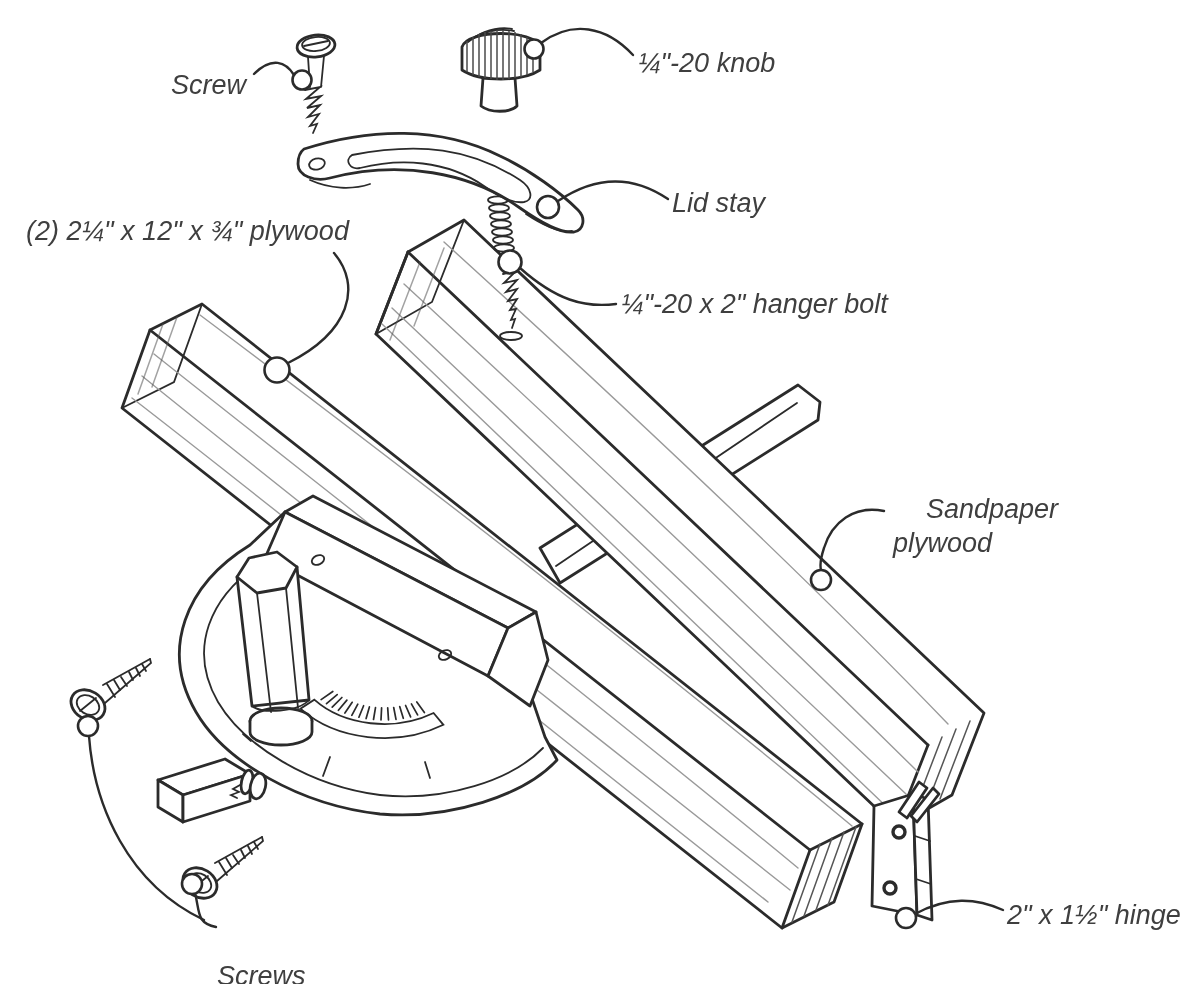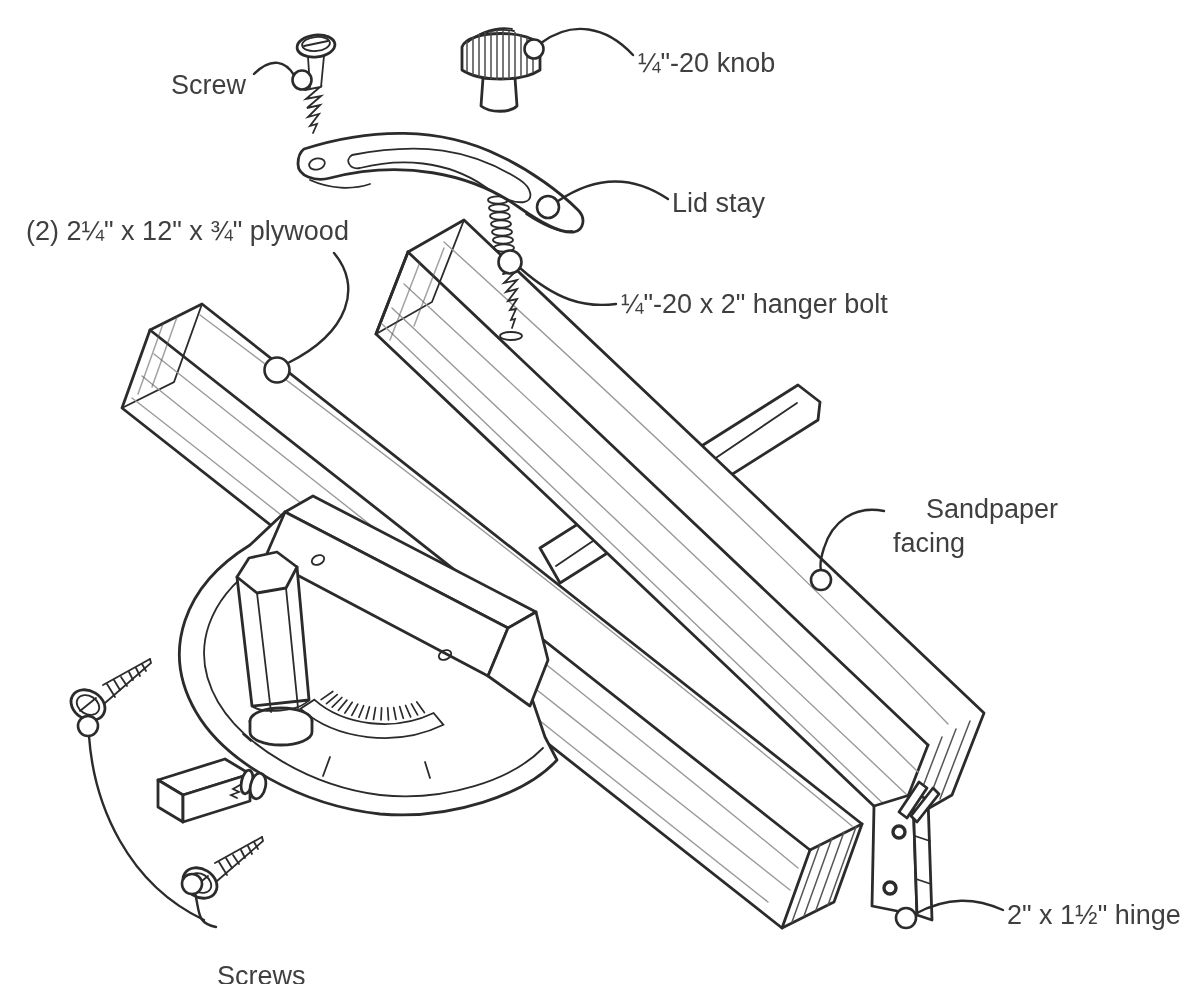--- a/index.html
+++ b/index.html
@@ -1,17 +1,17 @@
 <!DOCTYPE html>
 <html><head>
 <meta charset="utf-8">
 <style>
   html,body{margin:0;padding:0;background:#ffffff;}
   #stage{position:relative;width:1200px;height:984px;background:#ffffff;overflow:hidden;
-         font-family:"Liberation Sans","DejaVu Sans",sans-serif;}
+         font-family:"Liberation Sans","DejaVu Sans",sans-serif;font-style:italic;}
   #art{position:absolute;left:0;top:0;}
   .lbl{position:absolute;color:#3f3f3f;font-size:27px;line-height:32px;white-space:nowrap;
        font-family:"Liberation Sans","DejaVu Sans",sans-serif;}
   .outline{fill:#ffffff;stroke:#2b2b2b;stroke-width:2.8;stroke-linejoin:round;stroke-linecap:round;}
   .stroke{fill:none;stroke:#2b2b2b;stroke-width:2.8;stroke-linejoin:round;stroke-linecap:round;}
   .thin{fill:none;stroke:#2b2b2b;stroke-width:1.8;stroke-linecap:round;}
   .grain{fill:none;stroke:#9a9a9a;stroke-width:1.4;stroke-linecap:round;}
   .hatch{fill:none;stroke:#565656;stroke-width:1.5;stroke-linecap:round;}
   .leader{fill:none;stroke:#2b2b2b;stroke-width:2.4;stroke-linecap:round;}
   .callout{fill:#ffffff;stroke:#2b2b2b;stroke-width:2.6;}
@@ -228,16 +228,16 @@
     <circle class="callout" cx="906" cy="918" r="10"></circle>
   </g>
 </svg>
 
   <div class="lbl" style="left:171px;top:69px;">Screw</div>
   <div class="lbl" style="left:638px;top:47px;">¼"-20 knob</div>
   <div class="lbl" style="left:672px;top:187px;">Lid stay</div>
   <div class="lbl" style="left:26px;top:215px;">(2) 2¼" x 12" x ¾" plywood</div>
   <div class="lbl" style="left:621px;top:288px;">¼"-20 x 2" hanger bolt</div>
   <div class="lbl" style="left:926px;top:493px;">Sandpaper</div>
-  <div class="lbl" style="left:893px;top:527px;">facing</div>
+  <div class="lbl" style="left:893px;top:527px;">plywood</div>
   <div class="lbl" style="left:217px;top:960px;">Screws</div>
   <div class="lbl" style="left:1007px;top:899px;">2" x 1½" hinge</div>
 </div>
 
 </body></html>

